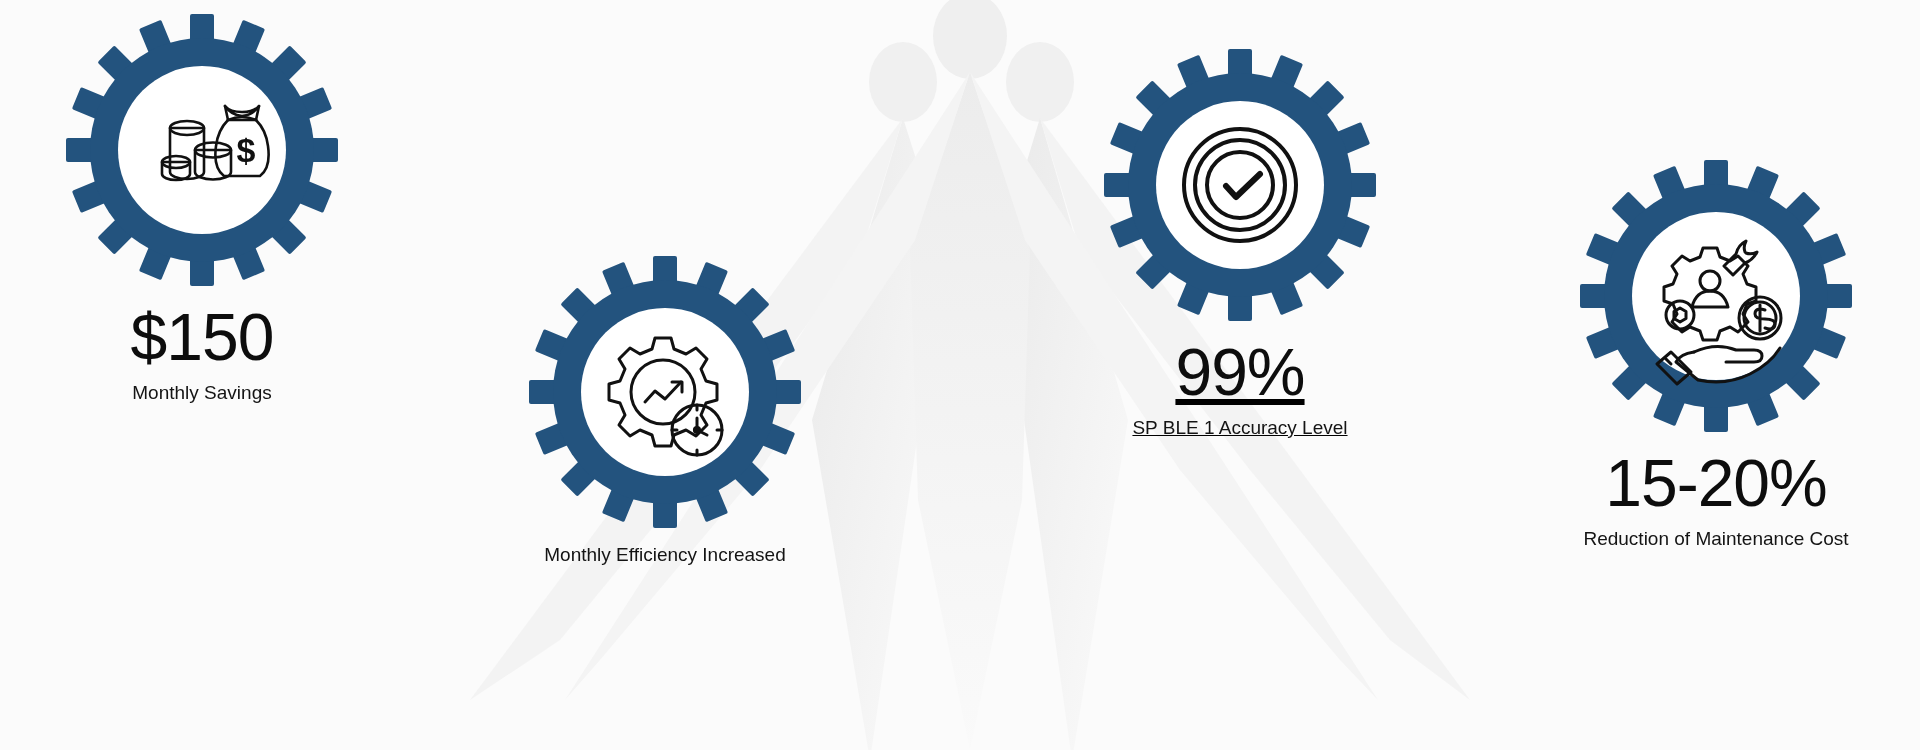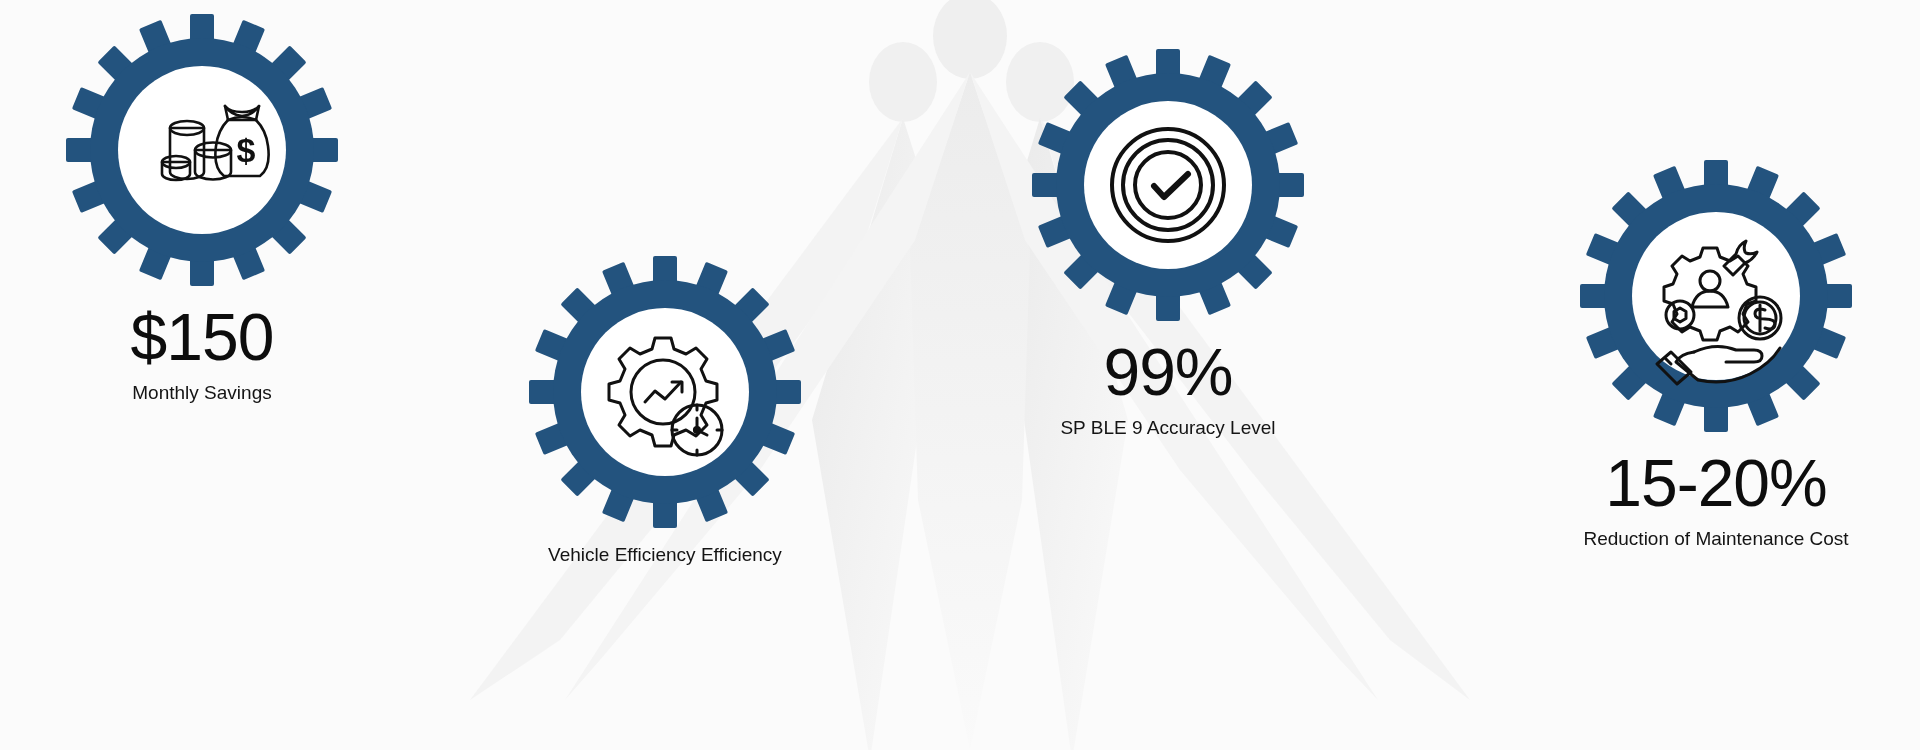--- a/index.html
+++ b/index.html
@@ -56,21 +56,21 @@
     font-size: 19px;
     line-height: 1.35;
     color: #141414;
     margin-top: 10px;
     padding: 0 70px;
   }
 
   
   #stat-0 { left: -8px;   top: 10px; }
   #stat-1 { left: 455px;  top: 252px; }
-  #stat-2 { left: 958px;  top: 45px; }
+  #stat-2 { left: 1030px;  top: 45px; text-decoration: underline; }
   #stat-3 { left: 1506px; top: 156px; }
 </style>
 </head>
 <body>
 
 <div id="stage">
 
   <svg id="bg-art" viewBox="0 0 1920 750" xmlns="http://www.w3.org/2000/svg" aria-hidden="true">
     <defs>
       <linearGradient id="gfade" x1="0" y1="0" x2="0" y2="1">
@@ -186,21 +186,21 @@
             <path d="M120 150 l10 -11 l10 8 l16 -17"></path>
             <path d="M147 130 h10 v10"></path>
           </g>
           <circle cx="172" cy="178" r="25"></circle>
           <circle cx="172" cy="178" r="2.6" fill="#111111"></circle>
           <path d="M172 178 l0 -12 M172 178 l10 5"></path>
           <path d="M172 153 v5 M172 198 v5 M147 178 h5 M192 178 h5"></path>
         </g>
       </svg>
     </div>
-    <div class="stat-label">Vehicle Efficiency Efficiency</div>
+    <div class="stat-label">Monthly Efficiency Increased</div>
   </div>
 
   <div class="stat" id="stat-2">
     <div class="gear-wrap">
       <svg viewBox="0 0 280 280" xmlns="http://www.w3.org/2000/svg">
         <g fill="#23537E">
           <g>
             <rect x="128" y="4" width="24" height="36" rx="2" transform="rotate(0 140 140)"></rect>
             <rect x="128" y="4" width="24" height="36" rx="2" transform="rotate(22.5 140 140)"></rect>
             <rect x="128" y="4" width="24" height="36" rx="2" transform="rotate(45 140 140)"></rect>
@@ -224,21 +224,21 @@
 
         <g fill="none" stroke="#111111" stroke-linecap="round" stroke-linejoin="round">
           <circle cx="140" cy="140" r="56" stroke-width="4"></circle>
           <circle cx="140" cy="140" r="45" stroke-width="4"></circle>
           <circle cx="140" cy="140" r="33" stroke-width="4"></circle>
           <path d="M126 141 l10 11 l24 -23" stroke-width="6"></path>
         </g>
       </svg>
     </div>
     <div class="stat-value">99%</div>
-    <div class="stat-label">SP BLE 9 Accuracy Level</div>
+    <div class="stat-label">SP BLE 1 Accuracy Level</div>
   </div>
 
   <div class="stat" id="stat-3">
     <div class="gear-wrap">
       <svg viewBox="0 0 280 280" xmlns="http://www.w3.org/2000/svg">
         <g fill="#23537E">
           <g>
             <rect x="128" y="4" width="24" height="36" rx="2" transform="rotate(0 140 140)"></rect>
             <rect x="128" y="4" width="24" height="36" rx="2" transform="rotate(22.5 140 140)"></rect>
             <rect x="128" y="4" width="24" height="36" rx="2" transform="rotate(45 140 140)"></rect>

